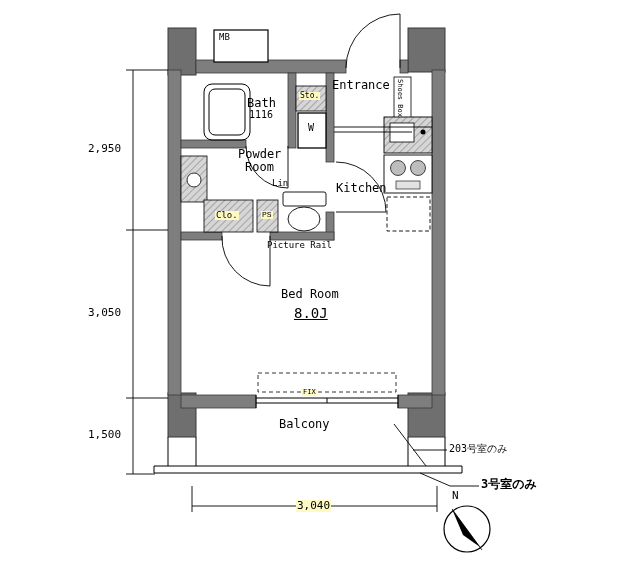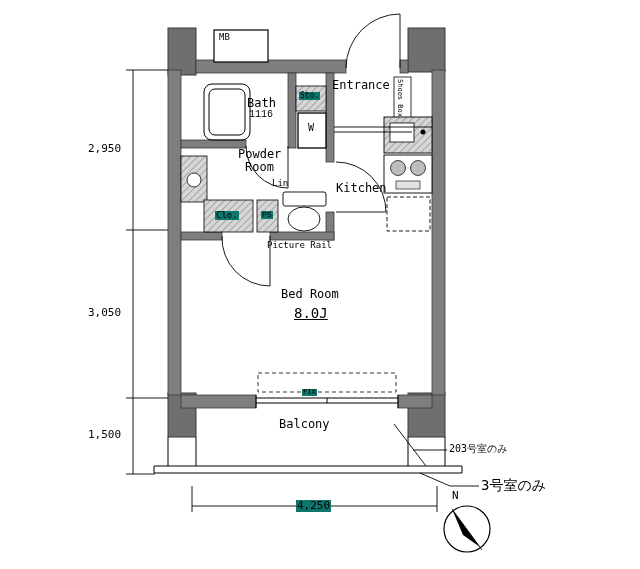--- a/index.html
+++ b/index.html
@@ -12,21 +12,21 @@
     color:#000;
     overflow:hidden;
   }
   .plan svg { position:absolute; left:0; top:0; }
   .lbl {
     position:absolute;
     white-space:nowrap;
     line-height:1.05;
     color:#000;
   }
-  .chip { background:#0f766e; padding:0 1px; }
+  .chip { background:#fef9c3; padding:0 1px; }
   .v {
     writing-mode:vertical-rl;
     text-orientation:mixed;
   }
 </style>
 </head>
 <body>
 
 <div class="plan">
 
@@ -171,21 +171,21 @@
     </g>
   </svg>
 
   <span class="lbl" style="left:219px; top:33px; font-size:9px;">MB</span>
 
   <span class="lbl" style="left:332px; top:79px; font-size:12px;">Entrance</span>
   <span class="lbl chip" style="left:299px; top:92px; font-size:8px;">Sto.</span>
   <span class="lbl v" style="left:396px; top:79px; font-size:7px; height:40px;">Shoes Box</span>
 
   <span class="lbl" style="left:247px; top:97px; font-size:12px;">Bath</span>
-  <span class="lbl" style="left:249px; top:110px; font-size:10px;font-family:Liberation Mono, monospace;">1116</span>
+  <span class="lbl" style="left:249px; top:110px; font-size:10px;">1116</span>
   <span class="lbl" style="left:308px; top:123px; font-size:10px;">W</span>
 
   <span class="lbl" style="left:336px; top:150px; font-size:12px;margin-top:32px;">Kitchen</span>
   <span class="lbl" style="left:238px; top:148px; font-size:12px;">Powder</span>
   <span class="lbl" style="left:245px; top:161px; font-size:12px;">Room</span>
   <span class="lbl" style="left:272px; top:179px; font-size:9px;">Lin</span>
 
   <span class="lbl chip" style="left:215px; top:211px; font-size:9px;">Clo.</span>
   <span class="lbl chip" style="left:261px; top:211px; font-size:8px;font-family:Liberation Mono, monospace;">PS</span>
 
@@ -193,20 +193,20 @@
 
   <span class="lbl" style="left:281px; top:288px; font-size:12px;">Bed Room</span>
   <span class="lbl" style="left:294px; top:306px; font-size:14px;text-decoration:underline;">8.0J</span>
   <span class="lbl chip" style="left:302px; top:389px; font-size:7px;">FIX</span>
 
   <span class="lbl" style="left:279px; top:418px; font-size:12px;">Balcony</span>
 
   <span class="lbl" style="left:88px; top:143px; font-size:11px;">2,950</span>
   <span class="lbl" style="left:88px; top:307px; font-size:11px;">3,050</span>
   <span class="lbl" style="left:88px; top:429px; font-size:11px;text-align:right;">1,500</span>
-  <span class="lbl chip" style="left:296px; top:500px; font-size:11px;">4,250</span>
+  <span class="lbl chip" style="left:296px; top:500px; font-size:11px;">3,040</span>
 
   <span class="lbl" style="left:449px; top:444px; font-size:10px;">203号室のみ</span>
-  <span class="lbl" style="left:481px; top:478px; font-size:14px;">3号室のみ</span>
+  <span class="lbl" style="left:481px; top:478px; font-size:12px;font-weight:bold;">3号室のみ</span>
 
   <span class="lbl" style="left:452px; top:490px; font-size:11px;">N</span>
 
 </div>
 
 </body></html>

